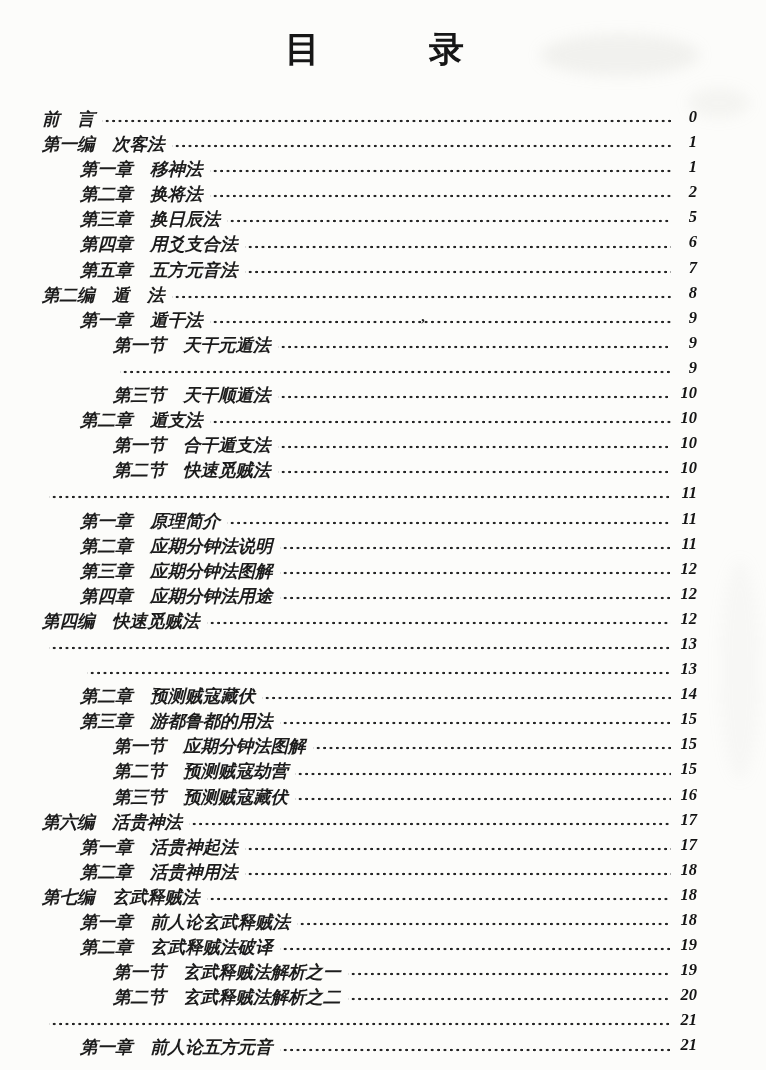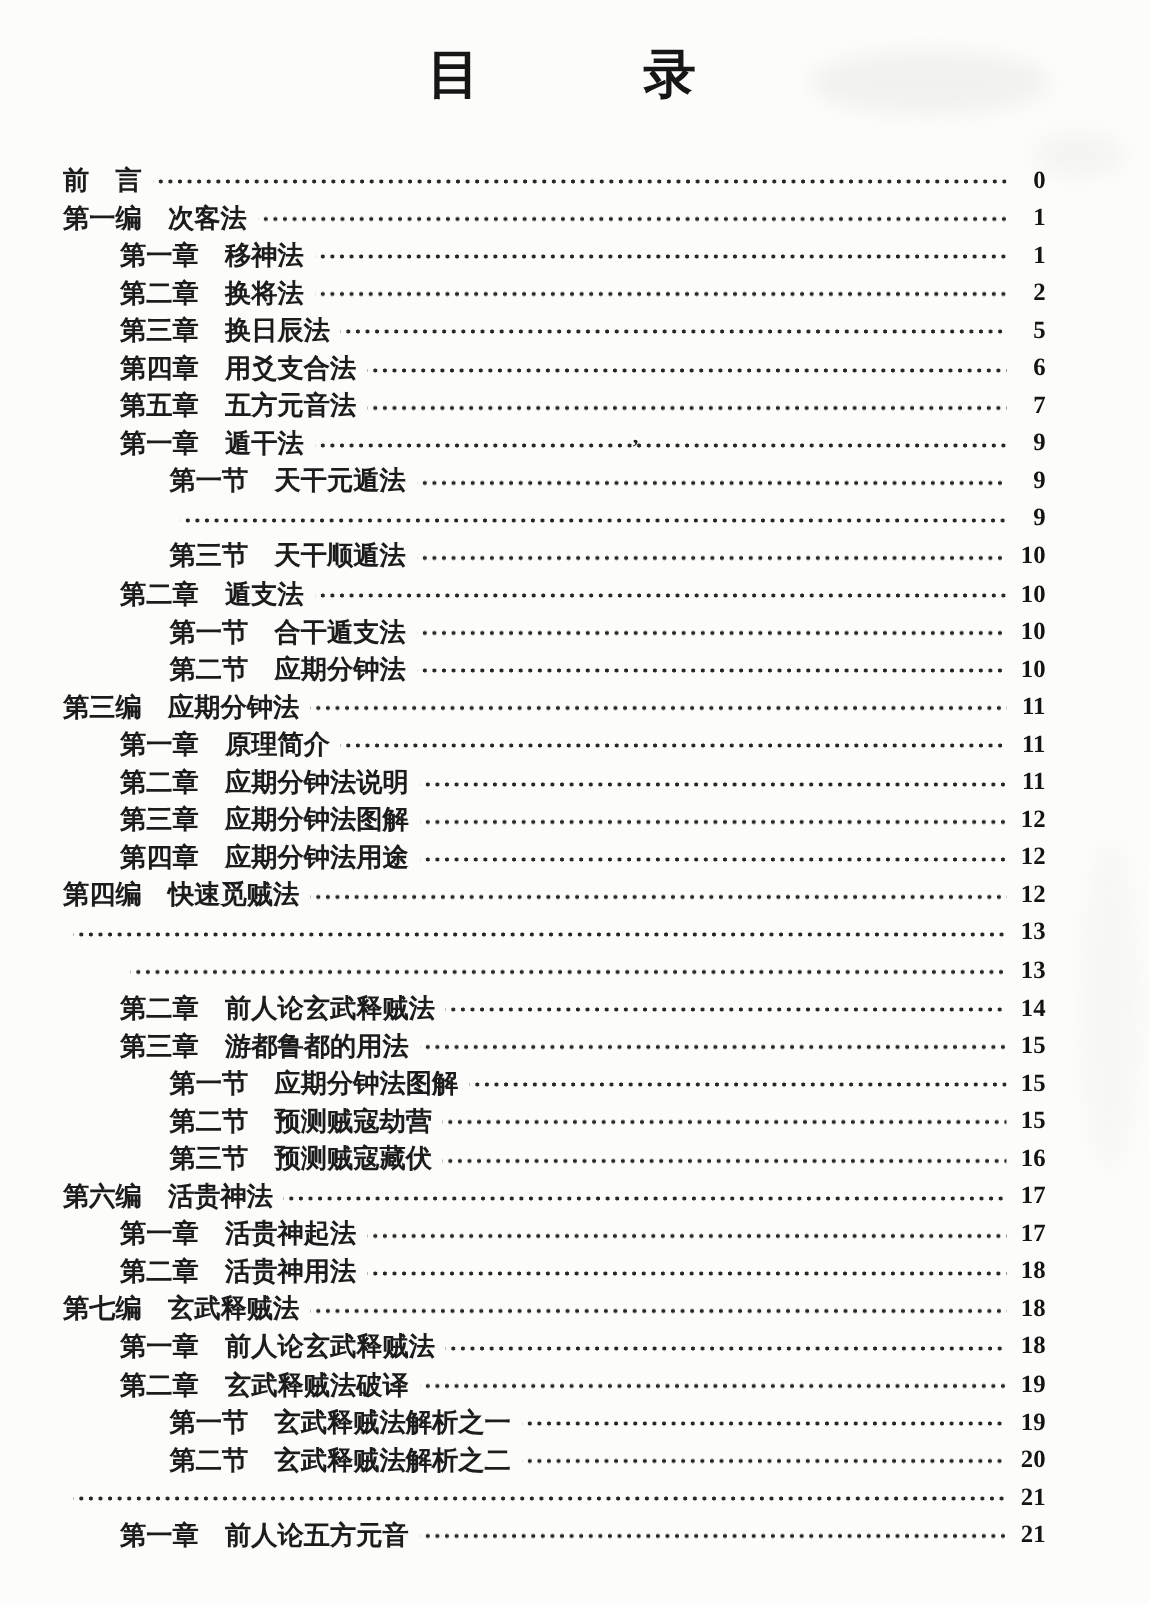--- a/index.html
+++ b/index.html
@@ -16,25 +16,26 @@
     text-align:center;
     font-size:35px;font-weight:700;
     letter-spacing:1px;
     transform:translateX(-8px);
     color:#161616;
   }
   .toc{
     position:absolute;top:107px;left:42px;right:69px;
   }
   .toc-row{
-    display:flex;align-items:center;
+    display:flex;
     height:25.1px;
     font-size:17.5px;font-weight:600;
     white-space:nowrap;
     color:#1c1c1c;
+    font-style:italic;
   }
   .toc-row.lvl1{padding-left:38px}
   .toc-row.lvl2{padding-left:71px}
   .entry{flex:0 0 auto}
   .leader{
     flex:1 1 auto;
     align-self:stretch;
     margin:0 3px 0 7px;
     background-image:radial-gradient(circle,#262626 1.15px,rgba(0,0,0,0) 1.55px);
     background-size:6.4px 6px;
@@ -101,20 +102,25 @@
     <div class="toc-row lvl1">
       <span class="entry">第四章　用爻支合法</span>
       <span class="leader"></span>
       <span class="pagenum">6</span>
     </div>
     <div class="toc-row lvl1">
       <span class="entry">第五章　五方元音法</span>
       <span class="leader"></span>
       <span class="pagenum">7</span>
     </div>
+    <div class="toc-row lvl0">
+      <span class="entry">第二编　遁　法</span>
+      <span class="leader"></span>
+      <span class="pagenum">8</span>
+    </div>
     <div class="toc-row lvl1">
       <span class="entry">第一章　遁干法</span>
       <span class="leader">
         <span class="mark">,</span>
       </span>
       <span class="pagenum">9</span>
     </div>
     <div class="toc-row lvl2">
       <span class="entry">第一节　天干元遁法</span>
       <span class="leader"></span>
@@ -133,26 +139,25 @@
       <span class="entry">第二章　遁支法</span>
       <span class="leader"></span>
       <span class="pagenum">10</span>
     </div>
     <div class="toc-row lvl2">
       <span class="entry">第一节　合干遁支法</span>
       <span class="leader"></span>
       <span class="pagenum">10</span>
     </div>
     <div class="toc-row lvl2">
-      <span class="entry">第二节　应期分钟法</span>
-      <span class="leader"></span>
-      <span class="pagenum">10</span>
-    </div>
-    <div class="toc-row lvl0">
-      <span class="entry">第三编　应期分钟法</span>
+      <span class="entry">第二节　快速觅贼法</span>
+      <span class="leader"></span>
+      <span class="pagenum">10</span>
+    </div>
+    <div class="toc-row lvl0">
       <span class="leader"></span>
       <span class="pagenum">11</span>
     </div>
     <div class="toc-row lvl1">
       <span class="entry">第一章　原理简介</span>
       <span class="leader"></span>
       <span class="pagenum">11</span>
     </div>
     <div class="toc-row lvl1">
       <span class="entry">第二章　应期分钟法说明</span>
@@ -176,21 +181,21 @@
     </div>
     <div class="toc-row lvl0">
       <span class="leader"></span>
       <span class="pagenum">13</span>
     </div>
     <div class="toc-row lvl1">
       <span class="leader"></span>
       <span class="pagenum">13</span>
     </div>
     <div class="toc-row lvl1">
-      <span class="entry">第二章　前人论玄武释贼法</span>
+      <span class="entry">第二章　预测贼寇藏伏</span>
       <span class="leader"></span>
       <span class="pagenum">14</span>
     </div>
     <div class="toc-row lvl1">
       <span class="entry">第三章　游都鲁都的用法</span>
       <span class="leader"></span>
       <span class="pagenum">15</span>
     </div>
     <div class="toc-row lvl2">
       <span class="entry">第一节　应期分钟法图解</span>

